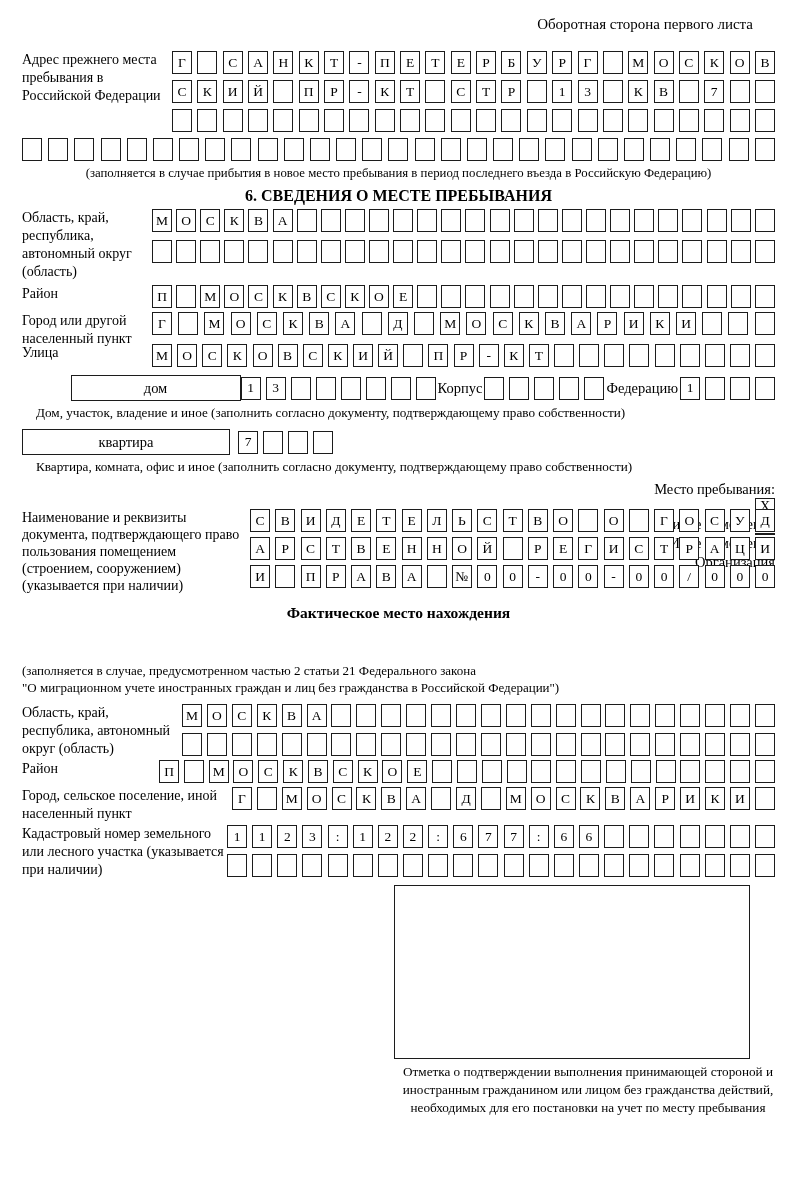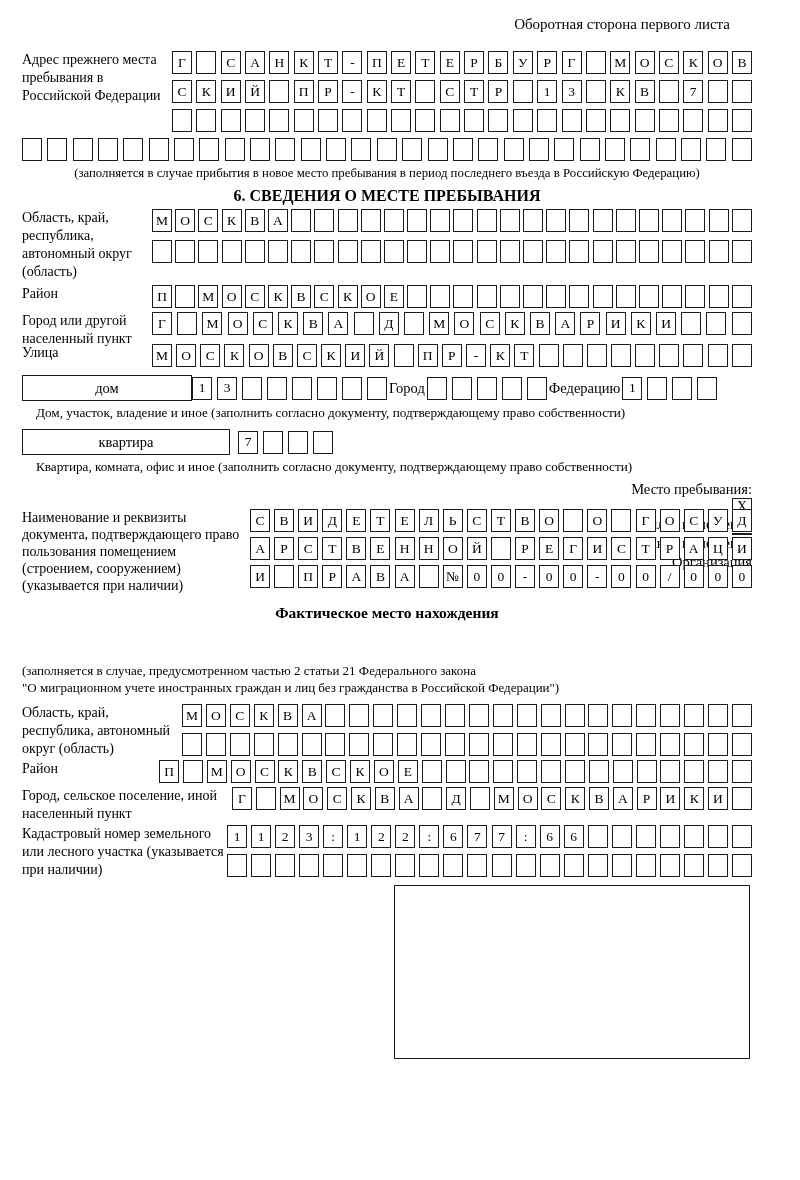--- a/index.html
+++ b/index.html
@@ -1,38 +1,38 @@
 <!DOCTYPE html>
 <html><head>
 <meta charset="utf-8">
 <style>
   html,body{margin:0;padding:0;background:#fff;}
   body{width:800px;height:1180px;overflow:hidden;color:#000;
        font-family:"Liberation Serif","DejaVu Serif",serif;}
-  .page{box-sizing:border-box;width:800px;height:1180px;padding:16px 48px 0 22px;}
+  .page{box-sizing:border-box;width:800px;height:1180px;padding:16px 25px 0 22px;}
   .hdr{text-align:right;font-size:15px;margin:0 22px 18px 0;}
   .field{display:flex;align-items:flex-start;}
   .flabel{font-size:14px;line-height:18px;flex:0 0 auto;}
   .w150{width:150px;} .w130{width:130px;} .w137{width:137px;} .w160{width:160px;}
   .w210{width:210px;} .w205{width:205px;} .w228{width:228px;line-height:17px;}
   .rows{flex:1 1 auto;display:flex;flex-direction:column;}
   .cellrow{display:flex;justify-content:space-between;}
   .cell{box-sizing:border-box;flex:0 0 20px;width:20px;height:23px;
         border:1.6px solid #1c1c1c;display:inline-flex;align-items:center;
         justify-content:center;font-size:13.5px;background:#fff;}
   .gap6 > .cellrow + .cellrow{margin-top:6px;}
   .gap8 > .cellrow + .cellrow{margin-top:8px;}
   .fullrow{margin-top:6px;}
   .note{font-size:12.8px;line-height:16px;}
   .center{text-align:center;}
   .m2{margin-bottom:2px;} .m4{margin-bottom:4px;}
   .tight{height:30px;overflow:visible;}
   .sec-title{font-size:16px;font-weight:bold;text-align:center;margin:6px 0 4px 0;}
   .house-row,.flat-row{display:flex;align-items:center;margin-top:8px;}
-  .house-row{justify-content:flex-start;}
+  .house-row{justify-content:flex-end;}
   .named-box{box-sizing:border-box;height:26px;border:1.6px solid #1c1c1c;
              display:flex;align-items:center;justify-content:center;font-size:14.5px;}
   .bw170{width:170px;} .bw208{width:208px;}
   .cg8{width:195px;} .cg5{width:120px;} .cg4{width:95px;}
   .inline-lbl{font-size:14.5px;padding:0 2px;}
   .caption{font-size:13.2px;line-height:17px;margin:3px 0 2px 14px;}
   .stay-row{display:flex;align-items:flex-end;margin-top:6px;height:24px;flex-direction:column;}
   .stay-label{font-size:14.5px;}
   .checkbox{box-sizing:border-box;width:20px;height:23px;border:1.6px solid #1c1c1c;
             display:inline-flex;align-items:center;justify-content:center;font-size:14px;}
@@ -339,21 +339,21 @@
     <div class="cellrow cg8">
         <span class="cell">1</span>
         <span class="cell">3</span>
         <span class="cell"></span>
         <span class="cell"></span>
         <span class="cell"></span>
         <span class="cell"></span>
         <span class="cell"></span>
         <span class="cell"></span>
       </div>
-    <div class="inline-lbl">Город</div>
+    <div class="inline-lbl">Корпус</div>
     <div class="cellrow cg5">
         <span class="cell"></span>
         <span class="cell"></span>
         <span class="cell"></span>
         <span class="cell"></span>
         <span class="cell"></span>
       </div>
     <div class="inline-lbl">Федерацию</div>
     <div class="cellrow cg4">
         <span class="cell">1</span>
@@ -635,14 +635,15 @@
           <span class="cell"></span>
           <span class="cell"></span>
           <span class="cell"></span>
           <span class="cell"></span>
           <span class="cell"></span>
         </div>
     </div>
   </div>
 
   <div class="stamp-box"></div>
+  <div class="stamp-caption">Отметка о подтверждении выполнения принимающей стороной и иностранным гражданином или лицом без гражданства действий, необходимых для его постановки на учет по месту пребывания</div>
 
 </div>
 
 </body></html>

